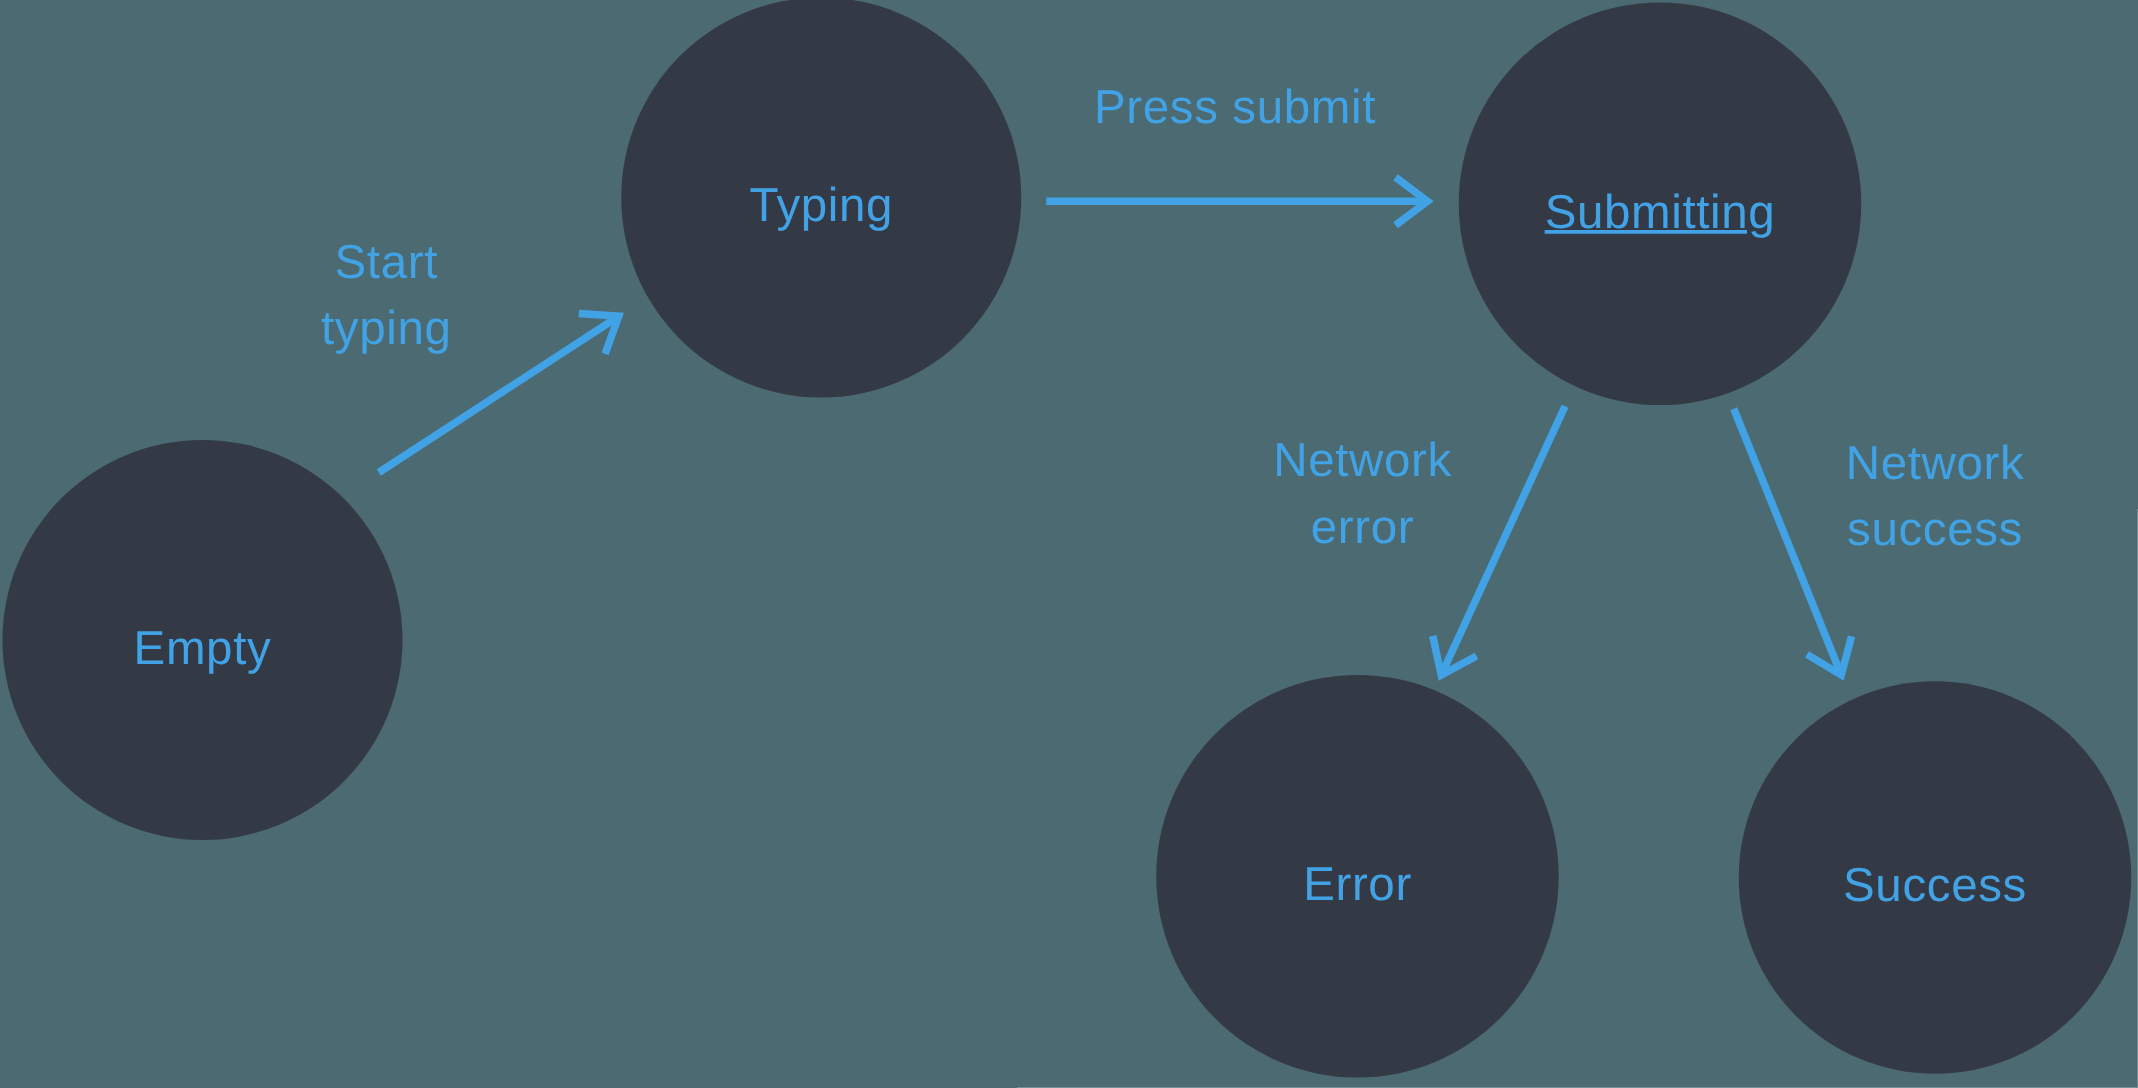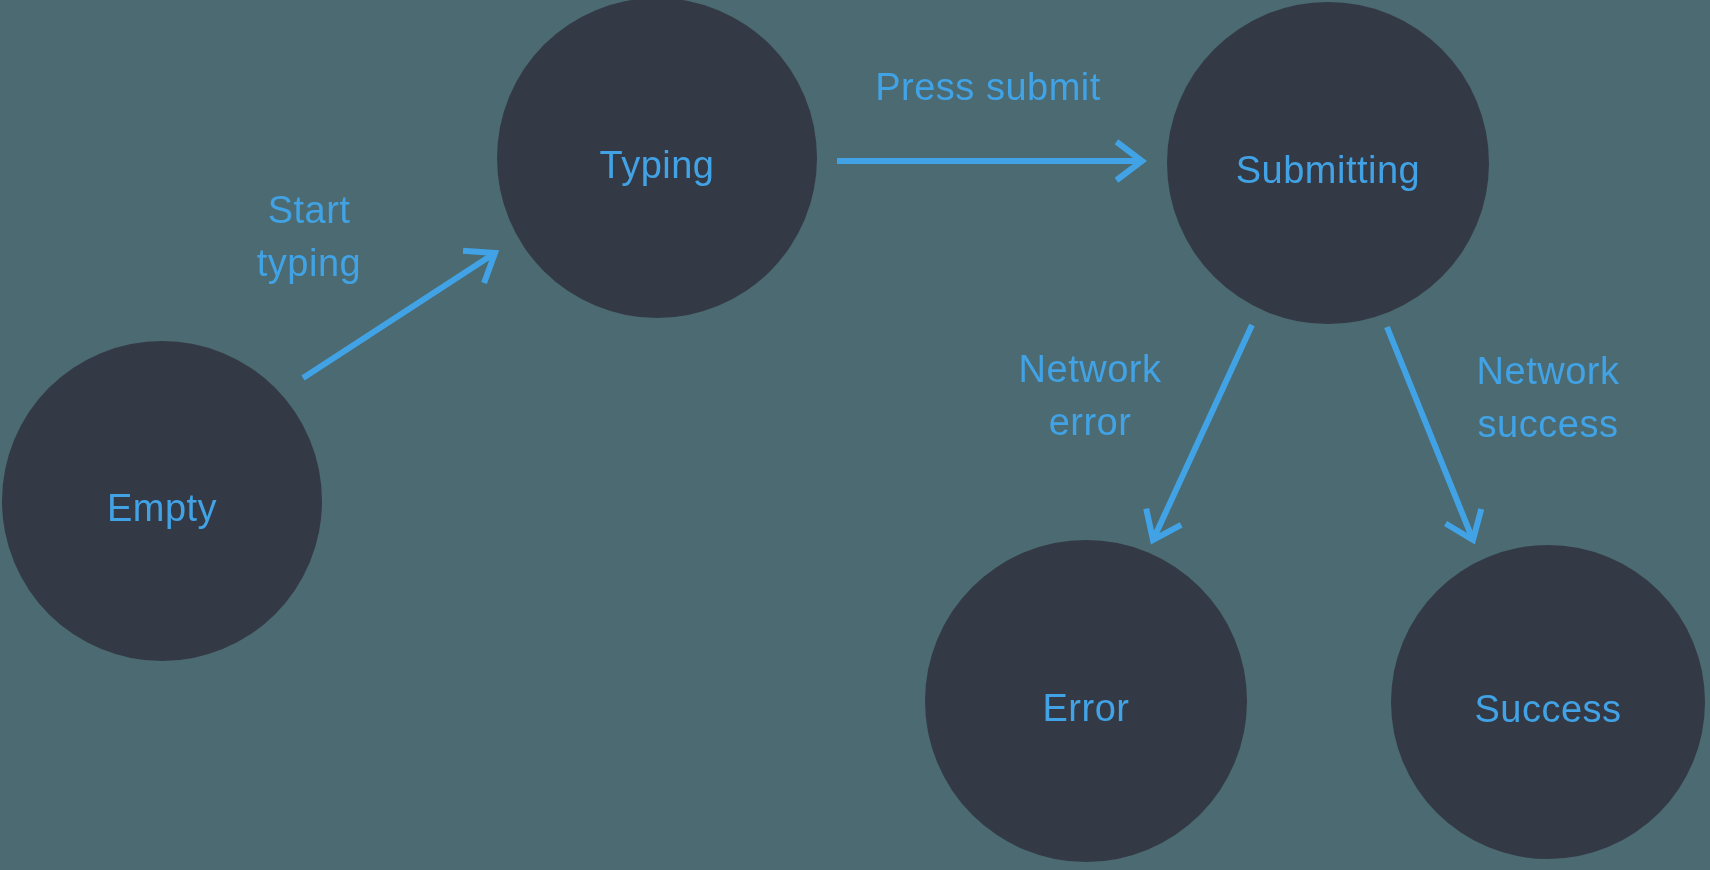--- a/index.html
+++ b/index.html
@@ -59,28 +59,28 @@
       <g>
         <line x1="1252" y1="325" x2="1153" y2="540" stroke="#41A3E6" stroke-width="6"></line>
         <polyline points="1146.1963546494494,508.73163883501513 1153,540 1181.181739068323,524.8411879395196" fill="none" stroke="#41A3E6" stroke-width="6" stroke-linejoin="miter"></polyline>
       </g>
       <g>
         <line x1="1387" y1="327" x2="1473" y2="540" stroke="#41A3E6" stroke-width="6"></line>
         <polyline points="1445.5744780103707,523.5124063733862 1473,540 1481.2893938483382,509.0922995092302" fill="none" stroke="#41A3E6" stroke-width="6" stroke-linejoin="miter"></polyline>
       </g>
     </svg>
   <div id="states-layer">
-      <div class="state" style="left: 2px; top: 341px; width: 320px; height: 320px; background: rgb(51, 58, 70);">
+      <div class="state" style="left: 2px; top: 352px; width: 320px; height: 320px; background: rgb(51, 58, 70);">
         <span class="state-label" style="color: rgb(65, 163, 230);">Empty</span>
       </div>
       <div class="state" style="left: 497px; top: -2px; width: 320px; height: 320px; background: rgb(51, 58, 70);">
         <span class="state-label" style="color: rgb(65, 163, 230);">Typing</span>
       </div>
       <div class="state" style="left: 1167px; top: 2px; width: 322px; height: 322px; background: rgb(51, 58, 70);">
-        <span class="state-label" style="color: rgb(65, 163, 230);">Submitting</span>
+        <span class="state-label" style="color: rgb(65, 163, 230); text-decoration: underline;">Submitting</span>
       </div>
       <div class="state" style="left: 925px; top: 540px; width: 322px; height: 322px; background: rgb(51, 58, 70);">
         <span class="state-label" style="color: rgb(65, 163, 230);">Error</span>
       </div>
       <div class="state" style="left: 1391px; top: 545px; width: 314px; height: 314px; background: rgb(51, 58, 70);">
         <span class="state-label" style="color: rgb(65, 163, 230);">Success</span>
       </div>
     </div>
   <div id="labels-layer">
       <div class="edge-label" style="left: 309px; top: 237px; color: rgb(65, 163, 230);">

